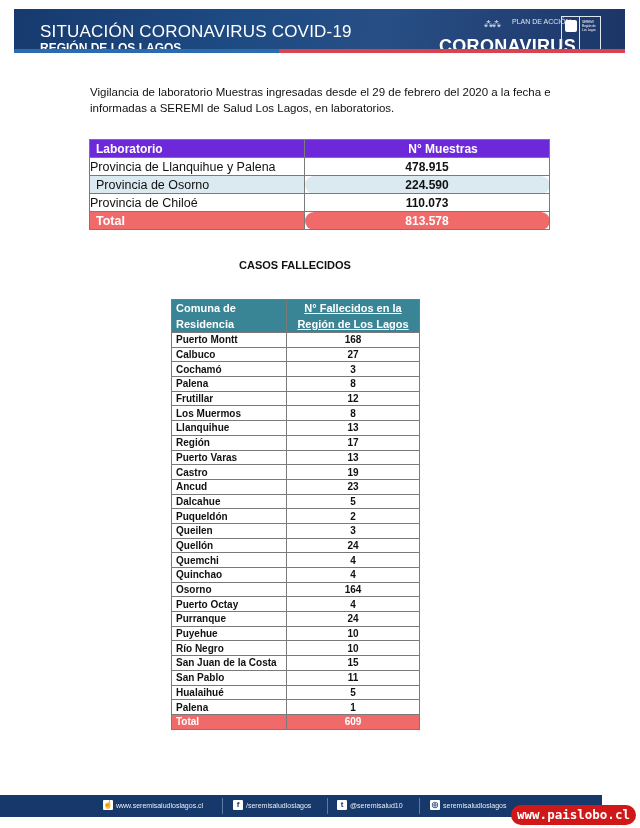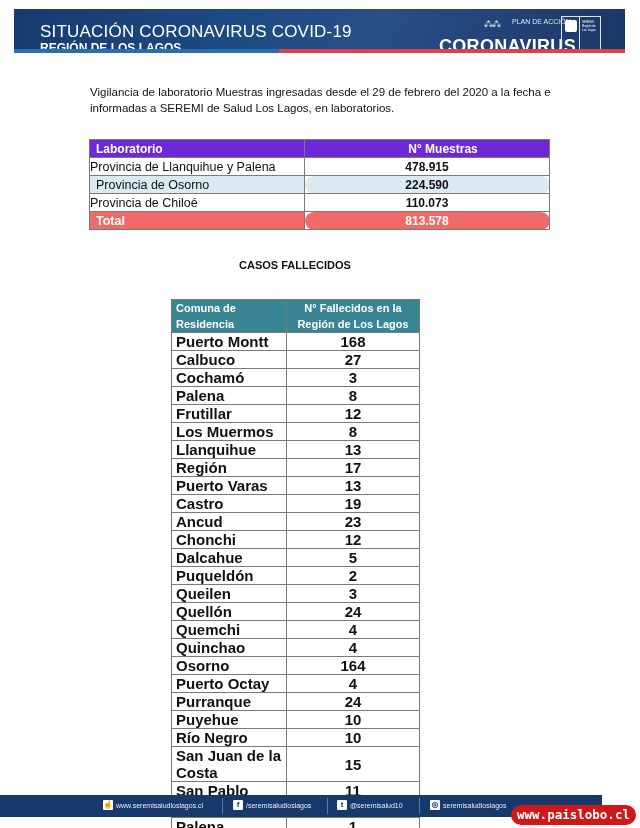--- a/index.html
+++ b/index.html
@@ -26,22 +26,22 @@
   .lab th.c2{text-align:center;padding-left:32px;}
   .lab td.c1{width:208px;font-size:12.5px;}
   .lab td.c2{text-align:center;font-weight:bold;border-radius:9px;}
   .lab tr.alt td{background:#dbeaf0;}
   .lab tr.total td{background:#f06a6a;color:#fff;font-weight:bold;}
   .lab .pad{padding-left:6px;}
   .fal-title{position:absolute;left:170px;top:259px;width:250px;text-align:center;font-size:11px;font-weight:bold;}
   .fal{position:absolute;left:171px;top:273px;width:249px;margin-top:26px;}
   .fal th{background:#3a8595;color:#fff;font-weight:bold;font-size:11px;line-height:16px;padding:0 4px;border:1px solid #7a7a7a;}
   .fal th.c1{text-align:left;width:106px;}
-  .fal th.c2{text-align:center;}
-  .fal td{border:1px solid #7a7a7a;font-size:15px;font-weight:bold;height:13.7px;padding:0 4px;}
+  .fal th.c2{text-align:center;text-decoration:underline;}
+  .fal td{border:1px solid #7a7a7a;font-size:10px;font-weight:bold;height:13.7px;padding:0 4px;}
   .fal td.c2{text-align:center;}
   .fal tr.total td{background:#f06a6a;color:#fff;font-size:10px;}
   .footer{position:absolute;left:0;top:795px;width:602px;height:22px;background:#17386a;}
   .footer .item{position:absolute;top:5px;color:#e8eef6;font-size:7px;display:flex;align-items:center;gap:3px;}
   .footer .ic{width:10px;height:10px;background:#fff;color:#17386a;font-size:8px;font-weight:bold;text-align:center;line-height:10px;border-radius:1px;}
   .footer .sep{position:absolute;top:3px;width:1px;height:16px;background:#5d7aa3;}
   .wm{position:absolute;left:511px;top:805px;width:125px;height:20px;background:#d01818;border-radius:10px;color:#fff;font-family:"DejaVu Sans Mono",monospace;font-size:12.5px;font-weight:bold;text-align:center;line-height:20px;}
 </style>
 </head>
 <body>
@@ -137,24 +137,20 @@
       </tr>
       <tr>
         <td class="c1">Castro</td>
         <td class="c2">19</td>
       </tr>
       <tr>
         <td class="c1">Ancud</td>
         <td class="c2">23</td>
       </tr>
       <tr>
-        <td class="c1">Chonchi</td>
-        <td class="c2">12</td>
-      </tr>
-      <tr>
         <td class="c1">Dalcahue</td>
         <td class="c2">5</td>
       </tr>
       <tr>
         <td class="c1">Puqueldón</td>
         <td class="c2">2</td>
       </tr>
       <tr>
         <td class="c1">Queilen</td>
         <td class="c2">3</td>

